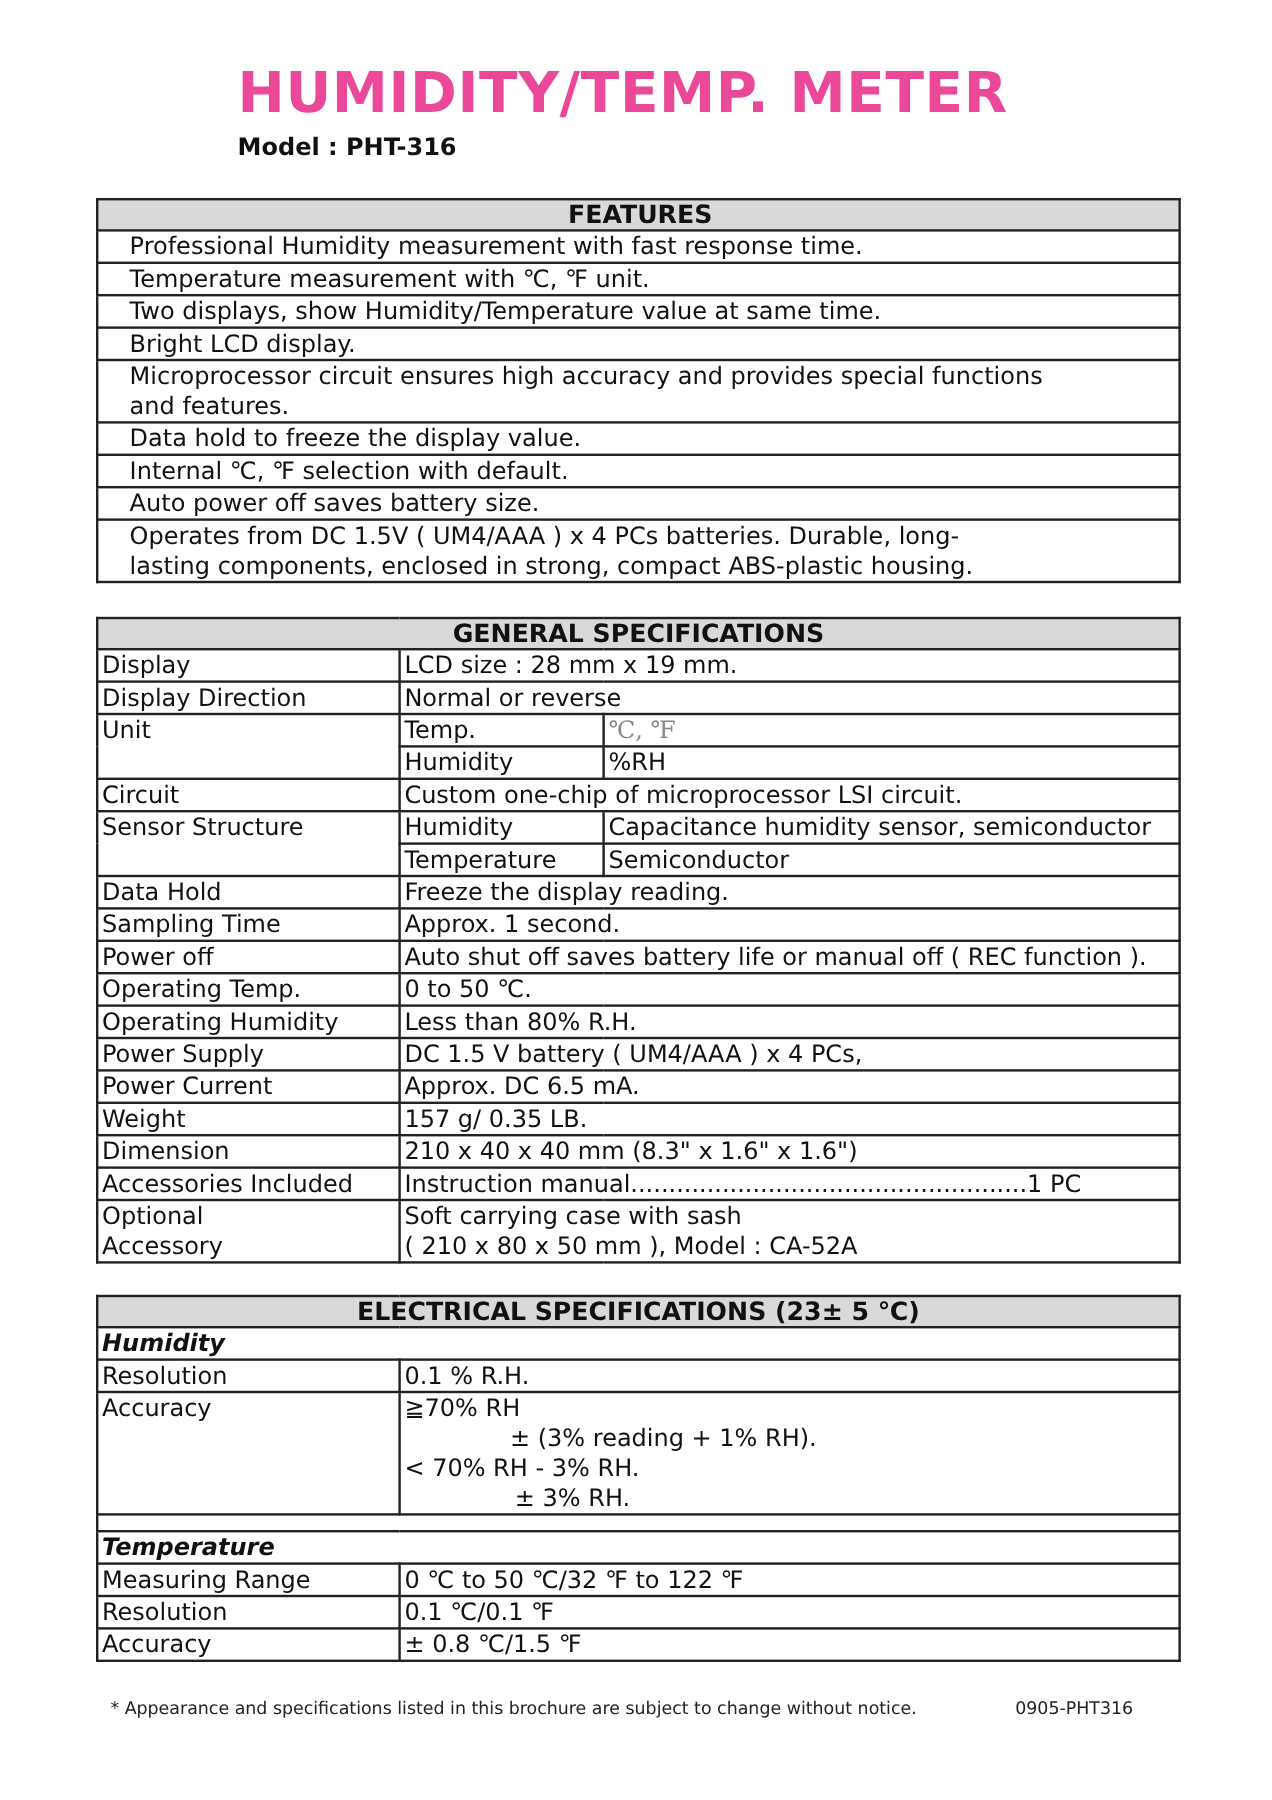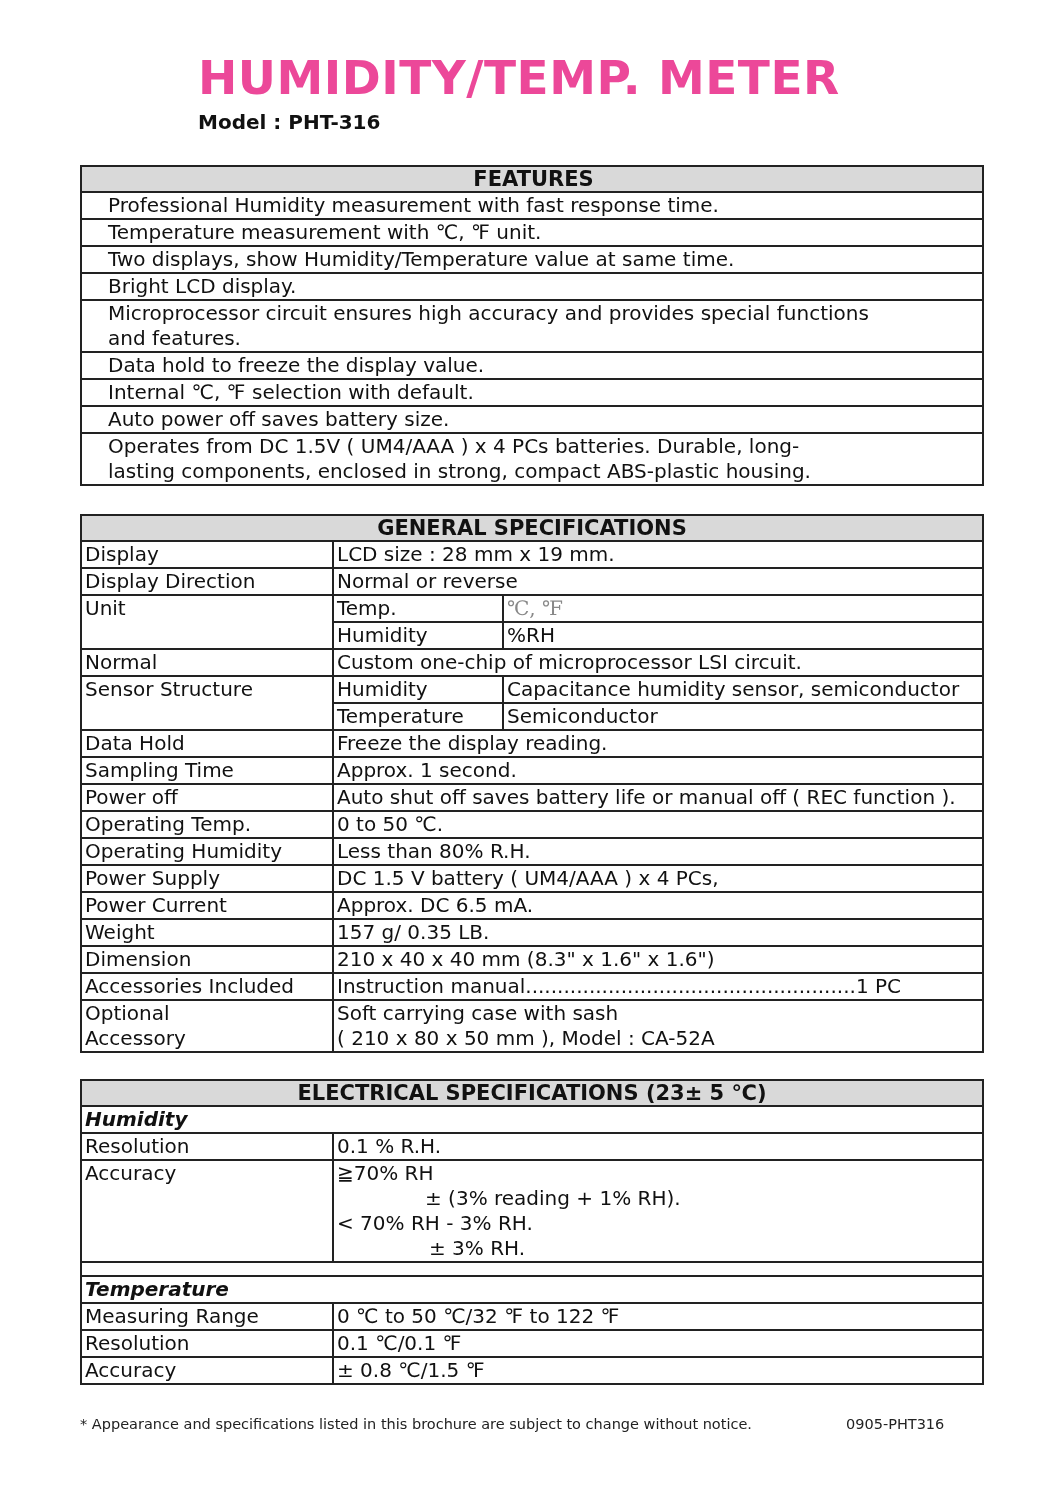--- a/index.html
+++ b/index.html
@@ -8,21 +8,21 @@
   .model { position: absolute; left: 198px; top: 110px; font-size: 20px; font-weight: bold; color: #111; }
   table { position: absolute; left: 80px; width: 902px; border-collapse: collapse; table-layout: fixed; }
   td { border: 2px solid #222; padding: 0 0 0 3px; font-size: 20px; line-height: 25px; vertical-align: top; white-space: nowrap; overflow: hidden; }
   .hdr td { background: #d9d9d9; text-align: center; font-weight: bold; font-size: 21px; line-height: 24px; padding: 0; }
   .feat td { padding-left: 3px; }
   .feat .star { display: inline-block; width: 22px; }
   .feat .wrap { white-space: normal; padding-left: 26px; text-indent: -22px; }
   .deg { color: #888; font-family: "DejaVu Serif", serif; }
   .sect td { font-weight: bold; font-style: italic; }
   .spacer td { height: 12px; }
-  .footnote { position: absolute; left: 80px; top: 1416px; font-size: 14.5px; color: #222; }
+  .footnote { position: absolute; left: 92px; top: 1416px; font-size: 14.5px; color: #222; }
   .code { position: absolute; left: 846px; top: 1416px; font-size: 14.5px; color: #222; }
   .indent1 { padding-left: 88px; display:block; }
   .indent2 { padding-left: 92px; display:block; }
 </style>
 </head>
 <body>
 
 <div class="title">HUMIDITY/TEMP. METER</div>
 <div class="model">Model : PHT-316</div>
 
@@ -85,21 +85,21 @@
   <tr>
         <td rowspan="2">Unit</td>
         <td>Temp.</td>
         <td class="deg">℃, ℉</td>
       </tr>
   <tr>
         <td>Humidity</td>
         <td>%RH</td>
       </tr>
   <tr>
-        <td>Normal</td>
+        <td>Circuit</td>
         <td colspan="2">Custom one-chip of microprocessor LSI circuit.</td>
       </tr>
   <tr>
         <td rowspan="2">Sensor Structure</td>
         <td>Humidity</td>
         <td>Capacitance humidity  sensor, semiconductor</td>
       </tr>
   <tr>
         <td>Temperature</td>
         <td>Semiconductor</td>

